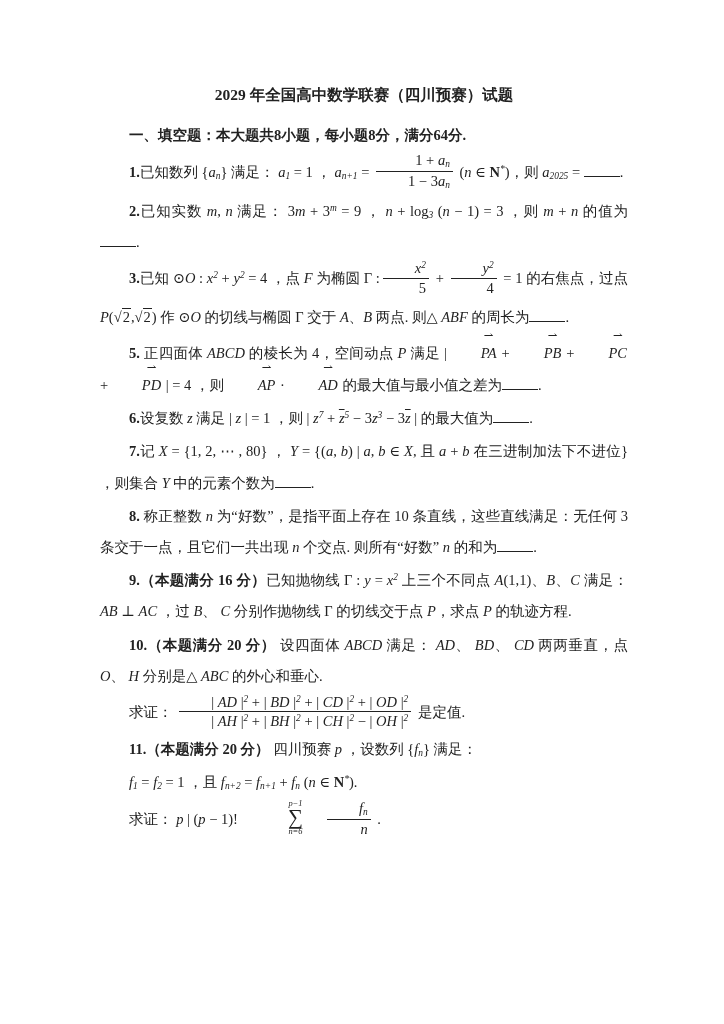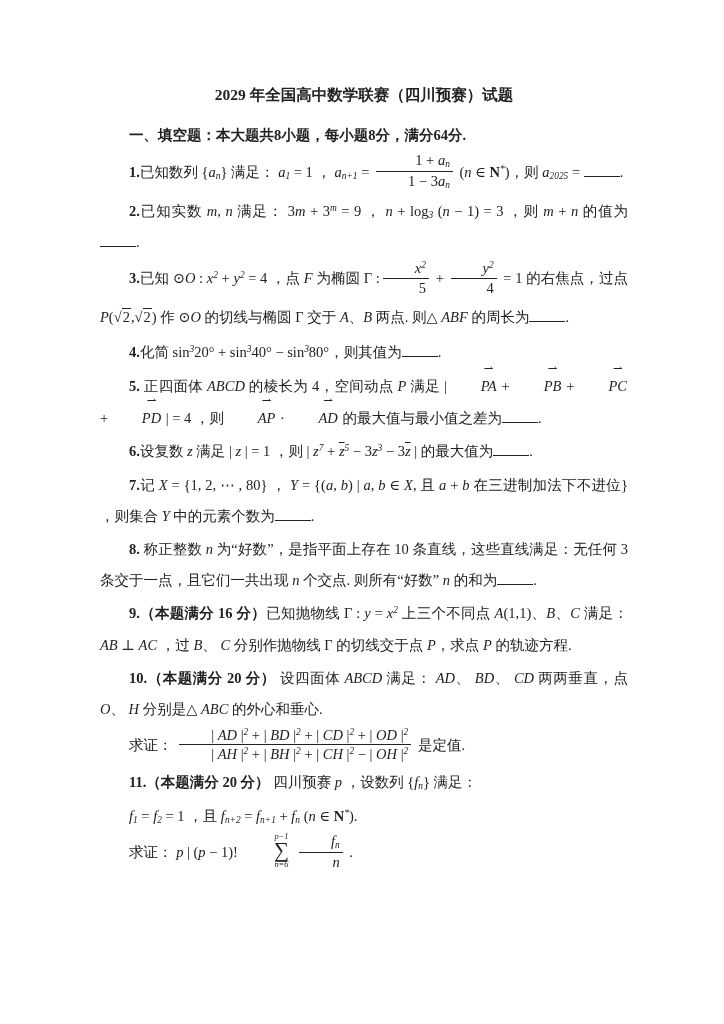--- a/index.html
+++ b/index.html
@@ -24,37 +24,36 @@
   .sup{font-size:0.65em;vertical-align:0.5em;font-style:italic;}
   .sub{font-size:0.65em;vertical-align:-0.25em;font-style:italic;}
   .frac{display:inline-block;vertical-align:middle;text-align:right;line-height:1.25;margin:0 3px;transform:translateY(-2px);}
   .fnum{display:block;border-bottom:1px solid #222;padding:0 3px;}
   .fden{display:block;padding:0 3px;}
   .vec{display:inline-block;position:relative;margin:0 1px;padding-top:1px;}
   .vec-arrow{position:absolute;top:-0.62em;left:50%;transform:translateX(-50%);font-size:0.8em;font-style:normal;line-height:1;}
   .ol{text-decoration:overline;}
   .sqrt{white-space:nowrap;}
   .sq-arg{border-top:1px solid #222;padding:0 1px;font-style:normal;}
-  .sum{display:inline-flex;flex-direction:column;align-items:center;vertical-align:middle;line-height:1;margin:0 7px;transform:translateY(-2px);}
+  .sum{display:inline-flex;flex-direction:column;align-items:center;vertical-align:middle;line-height:1;margin:0 21px;transform:translateY(-2px);}
   .sum-top,.sum-bot{font-size:0.58em;font-style:italic;}
   .sum-sig{font-size:1.45em;font-style:normal;line-height:0.95;}
   .blank{display:inline-block;width:36px;height:1em;border-bottom:1px solid #222;vertical-align:baseline;}
 </style>
 </head>
 <body>
 
 <div class="page">
   <h1 class="doc-title">2029 年全国高中数学联赛（四川预赛）试题</h1>
 
   <p class="sec-heading">一、填空题：本大题共8小题，每小题8分，满分64分.</p>
 
   <p class="prob tall"><span class="rb">1.</span><span class="rt">已知数列 {</span><span class="ri">a</span><span class="sub">n</span><span class="rt">} 满足： </span><span class="ri">a</span><span class="sub">1</span><span class="rt"> = 1 ， </span><span class="ri">a</span><span class="sub">n+1</span><span class="rt"> = </span><span class="frac"><span class="fnum"><span class="rt">1 + </span><span class="ri">a</span><span class="sub">n</span></span><span class="fden"><span class="rt">1 − 3</span><span class="ri">a</span><span class="sub">n</span></span></span><span class="rt"> (</span><span class="ri">n</span><span class="rt"> ∈ </span><span class="rb">N</span><span class="sup">*</span><span class="rt">)，则 </span><span class="ri">a</span><span class="sub">2025</span><span class="rt"> = </span><span class="blank"></span><span class="rt">.</span></p>
   <p class="prob"><span class="rb">2.</span><span class="rt">已知实数 </span><span class="ri">m</span><span class="rt">, </span><span class="ri">n</span><span class="rt"> 满足： 3</span><span class="ri">m</span><span class="rt"> + 3</span><span class="sup">m</span><span class="rt"> = 9 ， </span><span class="ri">n</span><span class="rt"> + log</span><span class="sub">3</span><span class="rt"> (</span><span class="ri">n</span><span class="rt"> − 1) = 3 ，则 </span><span class="ri">m</span><span class="rt"> + </span><span class="ri">n</span><span class="rt"> 的值为</span><span class="blank"></span><span class="rt">.</span></p>
   <p class="prob tall"><span class="rb">3.</span><span class="rt">已知 ⊙</span><span class="ri">O</span><span class="rt"> : </span><span class="ri">x</span><span class="sup">2</span><span class="rt"> + </span><span class="ri">y</span><span class="sup">2</span><span class="rt"> = 4 ，点 </span><span class="ri">F</span><span class="rt"> 为椭圆 Γ :</span><span class="frac"><span class="fnum"><span class="ri">x</span><span class="sup">2</span></span><span class="fden"><span class="rt">5</span></span></span><span class="rt"> + </span><span class="frac"><span class="fnum"><span class="ri">y</span><span class="sup">2</span></span><span class="fden"><span class="rt">4</span></span></span><span class="rt"> = 1 的右焦点，过点 </span><span class="ri">P</span><span class="rt">(</span><span class="sqrt"><span class="rt">√</span><span class="sq-arg">2</span></span><span class="rt">,</span><span class="sqrt"><span class="rt">√</span><span class="sq-arg">2</span></span><span class="rt">) 作 ⊙</span><span class="ri">O</span><span class="rt"> 的切线与椭圆 Γ 交于 </span><span class="ri">A</span><span class="rt">、</span><span class="ri">B</span><span class="rt"> 两点. 则△ </span><span class="ri">ABF</span><span class="rt"> 的周长为</span><span class="blank"></span><span class="rt">.</span></p>
-  <p class="prob"><span class="rb">4.</span><span class="rt">化简 sin</span><span class="sup">3</span><span class="rt">20° + sin</span><span class="sup">3</span><span class="rt">40° − sin</span><span class="sup">3</span><span class="rt">80°，则其值为</span><span class="blank"></span><span class="rt">.</span></p>
   <p class="prob"><span class="rb">5.</span><span class="rt"> 正四面体 </span><span class="ri">ABCD</span><span class="rt"> 的棱长为 4，空间动点 </span><span class="ri">P</span><span class="rt"> 满足 | </span><span class="vec"><span class="vec-arrow">⇀</span><span class="ri">PA</span></span><span class="rt"> + </span><span class="vec"><span class="vec-arrow">⇀</span><span class="ri">PB</span></span><span class="rt"> + </span><span class="vec"><span class="vec-arrow">⇀</span><span class="ri">PC</span></span><span class="rt"> + </span><span class="vec"><span class="vec-arrow">⇀</span><span class="ri">PD</span></span><span class="rt"> | = 4 ，则 </span><span class="vec"><span class="vec-arrow">⇀</span><span class="ri">AP</span></span><span class="rt"> · </span><span class="vec"><span class="vec-arrow">⇀</span><span class="ri">AD</span></span><span class="rt"> 的最大值与最小值之差为</span><span class="blank"></span><span class="rt">.</span></p>
   <p class="prob"><span class="rb">6.</span><span class="rt">设复数 </span><span class="ri">z</span><span class="rt"> 满足 | </span><span class="ri">z</span><span class="rt"> | = 1 ，则 | </span><span class="ri">z</span><span class="sup">7</span><span class="rt"> + </span><span class="ri ol">z</span><span class="sup">5</span><span class="rt"> − 3</span><span class="ri">z</span><span class="sup">3</span><span class="rt"> − 3</span><span class="ri ol">z</span><span class="rt"> | 的最大值为</span><span class="blank"></span><span class="rt">.</span></p>
   <p class="prob"><span class="rb">7.</span><span class="rt">记 </span><span class="ri">X</span><span class="rt"> = {1, 2, ⋯ , 80} ， </span><span class="ri">Y</span><span class="rt"> = {(</span><span class="ri">a</span><span class="rt">, </span><span class="ri">b</span><span class="rt">) | </span><span class="ri">a</span><span class="rt">, </span><span class="ri">b</span><span class="rt"> ∈ </span><span class="ri">X</span><span class="rt">, 且 </span><span class="ri">a</span><span class="rt"> + </span><span class="ri">b</span><span class="rt"> 在三进制加法下不进位} ，则集合 </span><span class="ri">Y</span><span class="rt"> 中的元素个数为</span><span class="blank"></span><span class="rt">.</span></p>
   <p class="prob"><span class="rb">8.</span><span class="rt"> 称正整数 </span><span class="ri">n</span><span class="rt"> 为“好数”，是指平面上存在 10 条直线，这些直线满足：无任何 3 条交于一点，且它们一共出现 </span><span class="ri">n</span><span class="rt"> 个交点. 则所有“好数” </span><span class="ri">n</span><span class="rt"> 的和为</span><span class="blank"></span><span class="rt">.</span></p>
 
 
   <p class="prob"><span class="rb">9.（本题满分 16 分）</span><span class="rt">已知抛物线 Γ : </span><span class="ri">y</span><span class="rt"> = </span><span class="ri">x</span><span class="sup">2</span><span class="rt"> 上三个不同点 </span><span class="ri">A</span><span class="rt">(1,1)、</span><span class="ri">B</span><span class="rt">、</span><span class="ri">C</span><span class="rt"> 满足： </span><span class="ri">AB</span><span class="rt"> ⊥ </span><span class="ri">AC</span><span class="rt"> ，过 </span><span class="ri">B</span><span class="rt">、 </span><span class="ri">C</span><span class="rt"> 分别作抛物线 Γ 的切线交于点 </span><span class="ri">P</span><span class="rt">，求点 </span><span class="ri">P</span><span class="rt"> 的轨迹方程.</span></p>
   <p class="prob"><span class="rb">10.（本题满分 20 分）</span><span class="rt"> 设四面体 </span><span class="ri">ABCD</span><span class="rt"> 满足： </span><span class="ri">AD</span><span class="rt">、 </span><span class="ri">BD</span><span class="rt">、 </span><span class="ri">CD</span><span class="rt"> 两两垂直，点 </span><span class="ri">O</span><span class="rt">、 </span><span class="ri">H</span><span class="rt"> 分别是△ </span><span class="ri">ABC</span><span class="rt"> 的外心和垂心.</span></p>
   <p class="prob tall indent1"><span class="rt">求证： </span><span class="frac"><span class="fnum"><span class="rt">| </span><span class="ri">AD</span><span class="rt"> |</span><span class="sup">2</span><span class="rt"> + | </span><span class="ri">BD</span><span class="rt"> |</span><span class="sup">2</span><span class="rt"> + | </span><span class="ri">CD</span><span class="rt"> |</span><span class="sup">2</span><span class="rt"> + | </span><span class="ri">OD</span><span class="rt"> |</span><span class="sup">2</span></span><span class="fden"><span class="rt">| </span><span class="ri">AH</span><span class="rt"> |</span><span class="sup">2</span><span class="rt"> + | </span><span class="ri">BH</span><span class="rt"> |</span><span class="sup">2</span><span class="rt"> + | </span><span class="ri">CH</span><span class="rt"> |</span><span class="sup">2</span><span class="rt"> − | </span><span class="ri">OH</span><span class="rt"> |</span><span class="sup">2</span></span></span><span class="rt"> 是定值.</span></p>
   <p class="prob"><span class="rb">11.（本题满分 20 分）</span><span class="rt"> 四川预赛 </span><span class="ri">p</span><span class="rt"> ，设数列 {</span><span class="ri">f</span><span class="sub">n</span><span class="rt">} 满足：</span></p>

